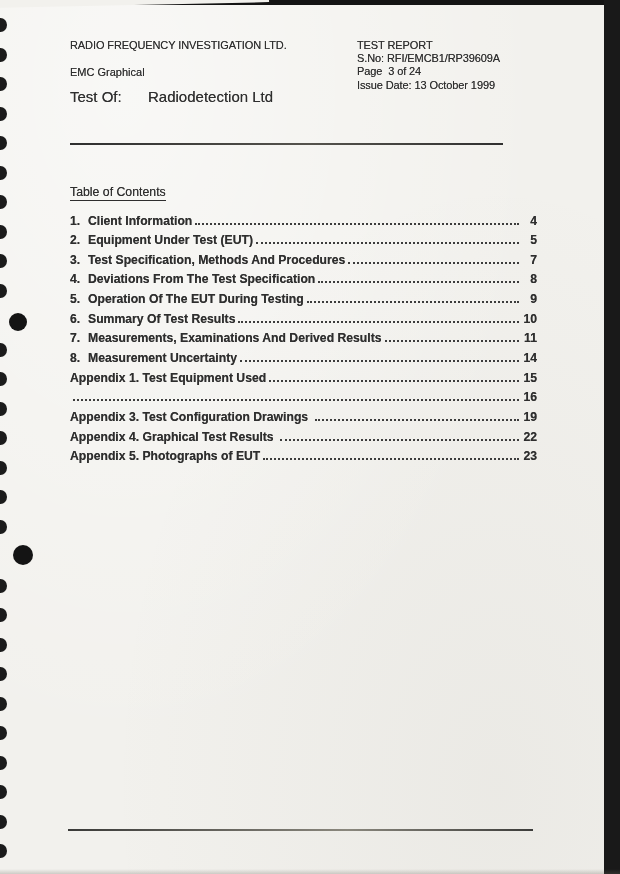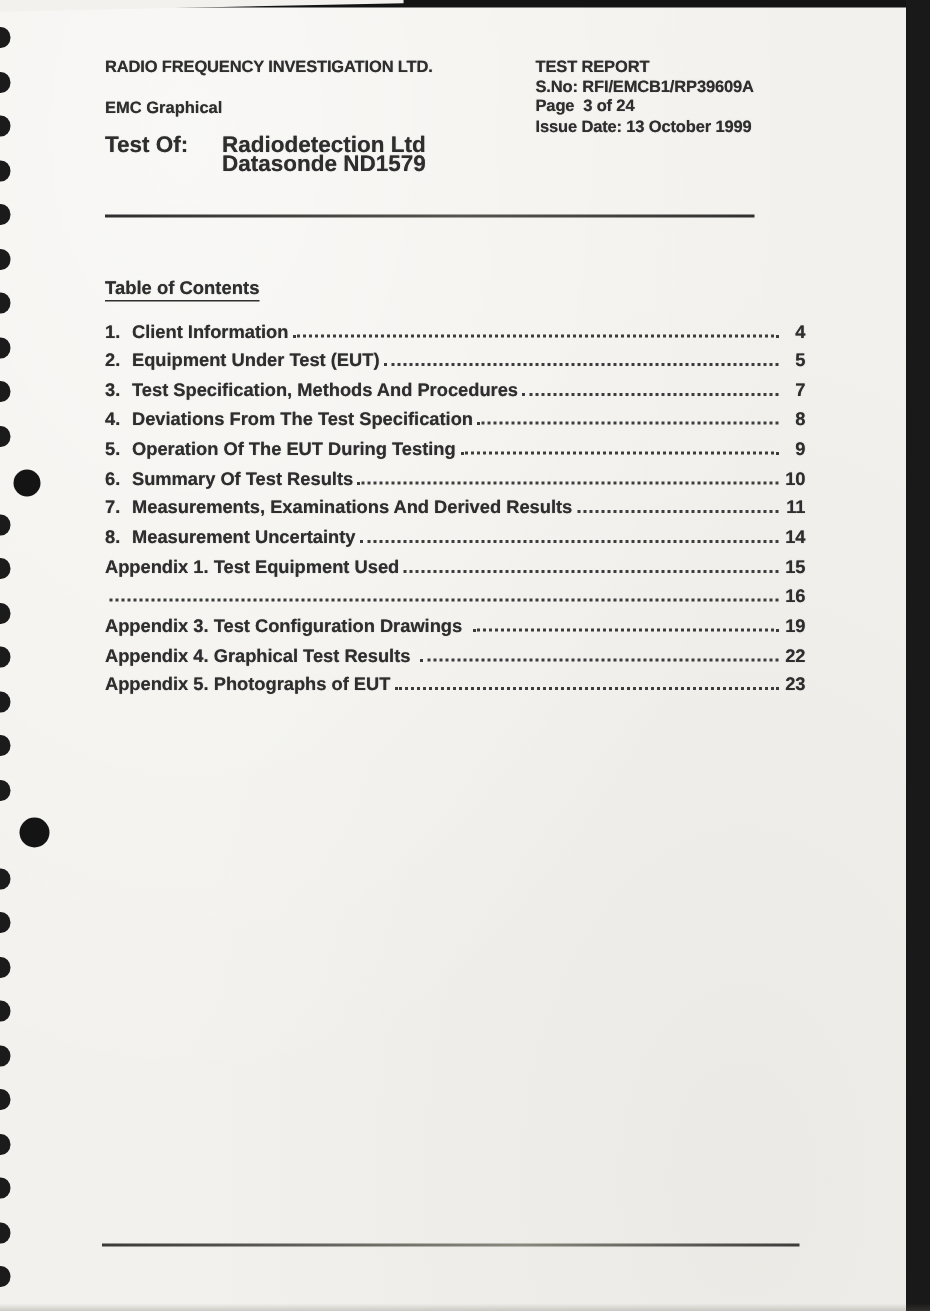--- a/index.html
+++ b/index.html
@@ -20,21 +20,21 @@
   .scan-edge-top{position:absolute;left:0;top:0;width:620px;height:5px;background:#141414;}
   .corner-wedge{position:absolute;left:-6px;top:-4px;width:275px;height:9px;background:#f2f1ed;transform:rotate(-1.2deg);}
   .scan-edge-right{position:absolute;left:604px;top:0;width:16px;height:874px;background:#191919;}
   .scan-edge-bottom{position:absolute;left:0;bottom:0;width:620px;height:5px;
     background:linear-gradient(to bottom,rgba(110,105,95,0),rgba(110,105,95,0.28));}
   .hole{position:absolute;left:-6px;width:13px;height:14px;border-radius:50%;background:#1b1b1b;}
   .big-dot{position:absolute;border-radius:50%;background:#141414;}
   .big-dot.d1{left:9px;top:313px;width:18px;height:18px;}
   .big-dot.d2{left:13px;top:545px;width:20px;height:20px;}
 
-  .txt{position:absolute;font-weight:bold;text-shadow:0 0 0.5px rgba(46,46,46,0.7);}
+  .txt{position:absolute;font-weight:normal;text-shadow:0 0 0.5px rgba(46,46,46,0.7);}
 
   .company{left:70px;top:39px;font-size:11px;letter-spacing:-0.1px;}
   .dept{left:70px;top:66px;font-size:11px;}
   .hdr-right{left:357px;top:39px;font-size:11px;line-height:13.2px;letter-spacing:-0.1px;}
   .hdr-right div{white-space:pre;}
 
   .testof{left:70px;top:91px;font-size:15px;line-height:12.6px;}
   .testof .row{display:flex;}
   .testof .lbl{display:inline-block;width:78px;flex:none;}
 
@@ -104,24 +104,20 @@
   <div>S.No: RFI/EMCB1/RP39609A</div>
   <div>Page  3 of 24</div>
   <div>Issue Date: 13 October 1999</div>
 </div>
 
 <div class="txt testof">
   <div class="row">
     <span class="lbl">Test Of:</span>
     <span>Radiodetection Ltd</span>
   </div>
-  <div class="row">
-    <span class="lbl"></span>
-    <span>Datasonde ND1579</span>
-  </div>
 </div>
 
 <div class="rule-top"></div>
 
 <div class="txt toc-title">Table of Contents</div>
 
 <div class="toc">
   <div class="toc-row">
     <span class="toc-num">1.</span>
     <span class="toc-text">Client Information</span>

